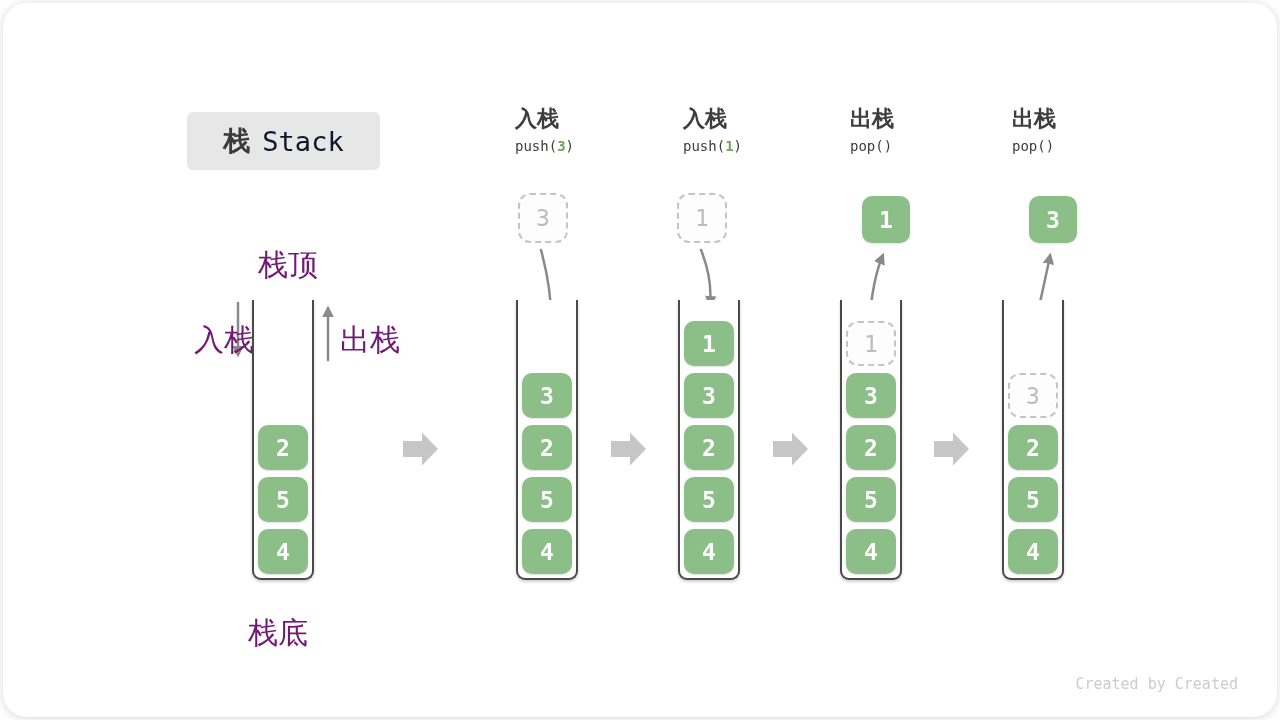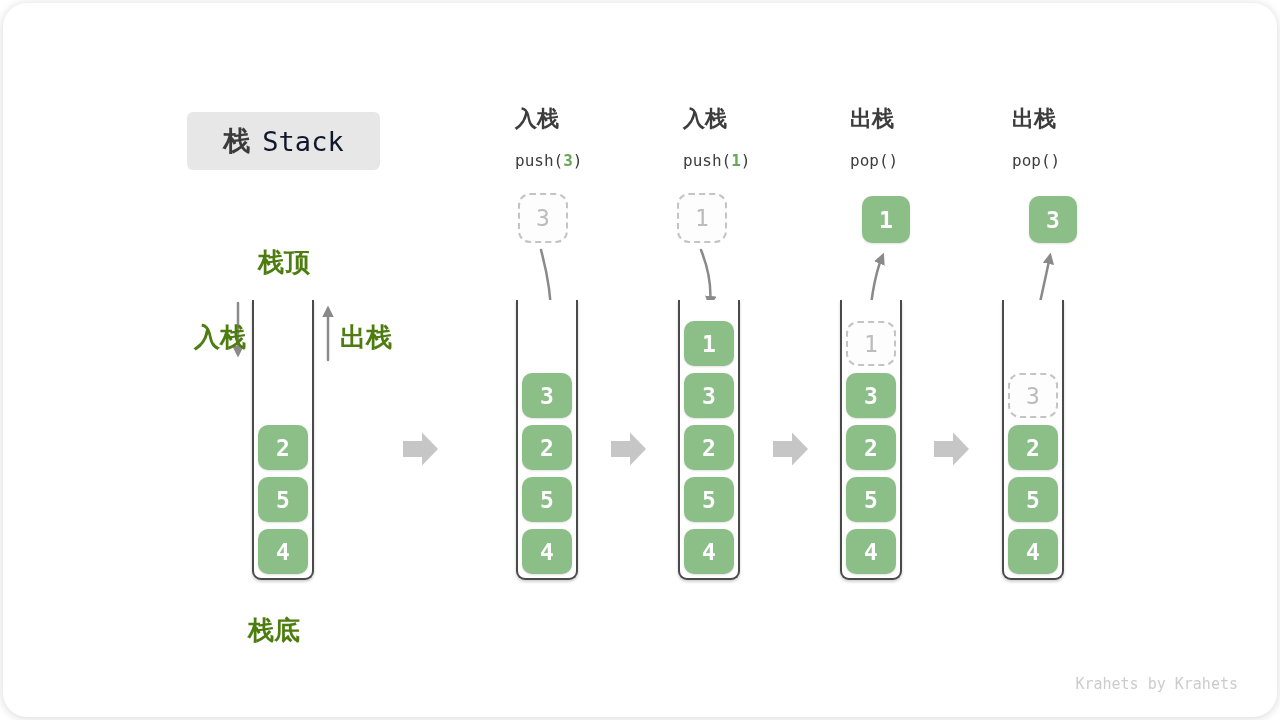--- a/index.html
+++ b/index.html
@@ -6,26 +6,26 @@
   #canvas{position:relative;width:1280px;height:720px;font-family:"DejaVu Sans","Liberation Sans",sans-serif;}
   #card{position:absolute;left:3px;top:3px;right:3px;bottom:3px;background:#ffffff;border-radius:24px;
         box-shadow:0 1px 10px rgba(0,0,0,0.16);}
   #diagram{position:absolute;left:0;top:0;width:1280px;height:720px;}
 
   .title-box{position:absolute;left:187px;top:112px;width:193px;height:58px;background:#e7e7e7;border-radius:6px;
              display:flex;align-items:center;justify-content:center;gap:12px;}
   .title-cn{font-weight:700;font-size:27px;color:#3b3b3b;}
   .title-en{font-family:"DejaVu Sans Mono","Liberation Mono",monospace;font-size:27px;color:#0f172a;}
 
-  .side-label{position:absolute;font-weight:700;font-size:26px;color:#4d7c0f;white-space:nowrap;}
+  .side-label{position:absolute;font-weight:400;font-size:30px;color:#701a75;white-space:nowrap;}
 
   .col-header{position:absolute;top:106px;}
   .col-header .hl{font-weight:700;font-size:22px;color:#3d3d3d;line-height:26px;}
-  .col-header .hc{font-family:"DejaVu Sans Mono","Liberation Mono",monospace;font-size:16px;color:#3d3d3d;
-                  line-height:26px;margin-top:16px;}
+  .col-header .hc{font-family:"DejaVu Sans Mono","Liberation Mono",monospace;font-size:14px;color:#3d3d3d;
+                  line-height:26px;margin-top:1px;}
   .col-header .arg{color:#67a757;font-weight:700;}
 
   .stack-frame{position:absolute;top:300px;width:62px;height:280px;box-sizing:border-box;
                border:2px solid #4a4a4a;border-top:none;border-radius:0 0 9px 9px;background:#fff;
                box-shadow:0 2px 3px rgba(0,0,0,0.18);}
 
   .block{position:absolute;width:50px;height:45px;box-sizing:border-box;border-radius:10px;background:#8cbe88;
          color:#fff;font-family:"DejaVu Sans Mono","Liberation Mono",monospace;font-weight:700;font-size:23px;
          display:flex;align-items:center;justify-content:center;box-shadow:0 1px 2px rgba(0,0,0,0.12);}
   .block.ghost{background:#fdfdfd;border:2px dashed #c4c4c4;color:#bcbcbc;font-weight:400;border-radius:12px;box-shadow:none;}
@@ -119,14 +119,14 @@
         <div class="hc"><span>pop(</span><span class="arg"></span><span>)</span></div>
       </div>
       <div class="block float-solid" style="left: 1029px; top: 196px;">3</div>
       <div class="stack-frame" style="left: 1002px;"></div>
       <div class="block ghost" style="left: 1008px; top: 373px;">3</div>
       <div class="block" style="left: 1008px; top: 425px;">2</div>
       <div class="block" style="left: 1008px; top: 477px;">5</div>
       <div class="block" style="left: 1008px; top: 529px;">4</div>
     </div>
 
-  <div class="watermark">Krahets by Krahets</div>
+  <div class="watermark">Created by Created</div>
 </div>
 
 </body></html>

